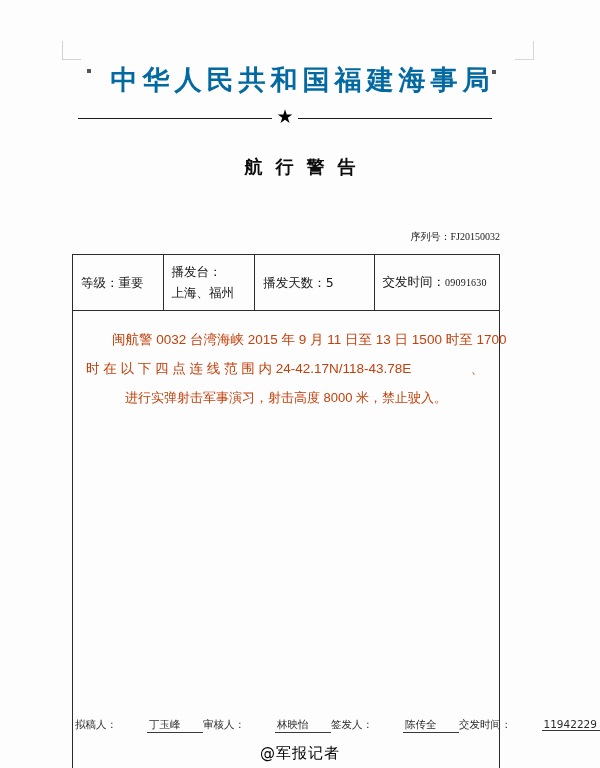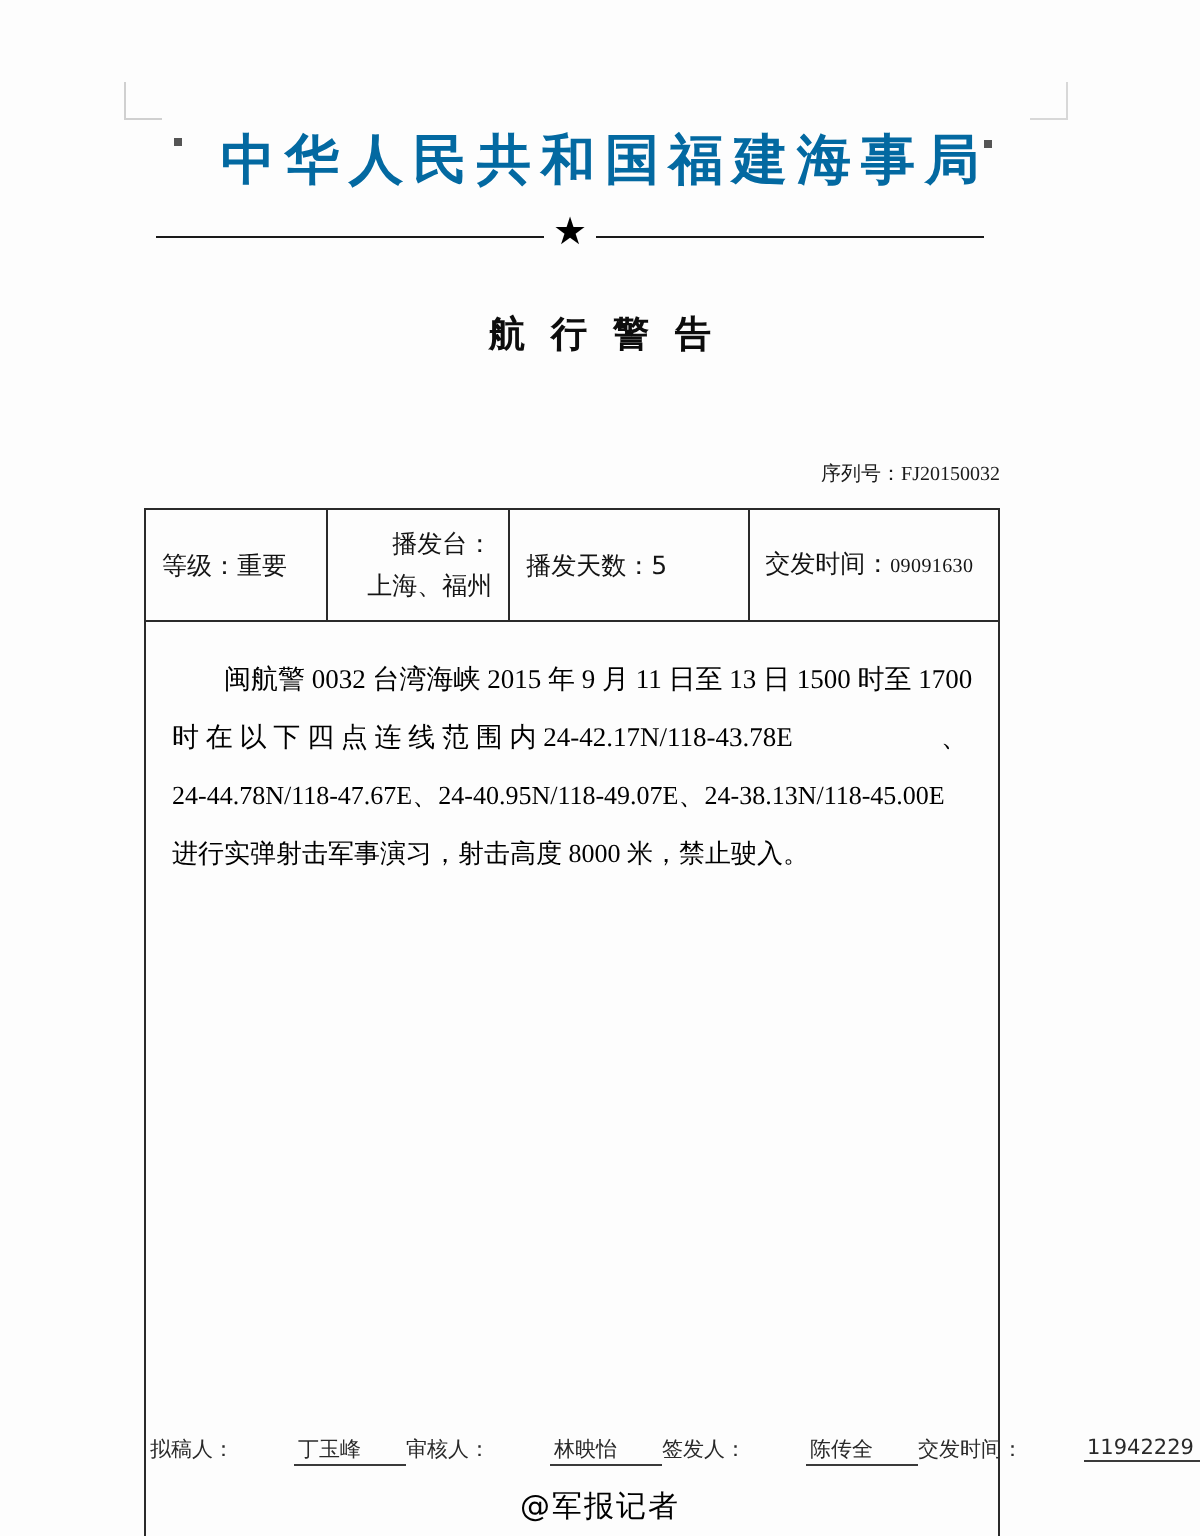--- a/index.html
+++ b/index.html
@@ -146,38 +146,39 @@
     border-right: 1.4px solid #2b2b2b;
   }
   .meta-cell:last-child { border-right: none; }
   .meta-cell.c1 { width: 91px; }
   .meta-cell.c2 { width: 92px; }
   .meta-cell.c3 { width: 120px; }
   .meta-cell.c4 { width: 125px; }
 
   .meta-cell.c1 .line,
   .meta-cell.c3 .line { line-height: 1.2; }
-  .meta-cell.c2 .line { line-height: 1.65; text-align: right; }
+  .meta-cell.c2 .line { line-height: 1.65; }
 
   .meta-cell .small {
     font-family: "Liberation Serif", serif;
     font-size: 10px;
     letter-spacing: 0.2px;
   }
 
   
   .body-area {
     padding: 14px 13px 0 13px;
   }
   .body-line {
-    font-family: Liberation Serif, serif;
+    font-family: Liberation Sans, sans-serif;
     font-size: 13.5px;
-    color: #000000;
+    color: #c2410c;
     line-height: 29px;
     white-space: nowrap;
+    text-align: center;
   }
   .body-line.l1 { padding-left: 26px; }
   .body-line.l2 {
     display: flex;
     justify-content: space-between;
     padding-right: 2px;
   }
   .body-line.l3,
   .body-line.l4 { font-size: 13px; }
   .body-line.l3 { letter-spacing: 0px; }
@@ -264,21 +265,20 @@
       </div>
 
     </div>
 
     <div class="body-area">
       <div class="body-line l1">闽航警 0032  台湾海峡  2015 年 9 月 11 日至 13 日 1500 时至 1700</div>
       <div class="body-line l2">
         <span>时 在 以 下 四 点 连 线 范 围 内    24-42.17N/118-43.78E</span>
         <span>、</span>
       </div>
-      <div class="body-line l3">24-44.78N/118-47.67E、24-40.95N/118-49.07E、24-38.13N/118-45.00E</div>
       <div class="body-line l4">进行实弹射击军事演习，射击高度 8000 米，禁止驶入。</div>
     </div>
 
   </div>
 
   <div class="sign-row">
     <div class="sign-item">
       <span class="lbl">拟稿人：</span>
       <span class="val">丁玉峰</span>
     </div>

